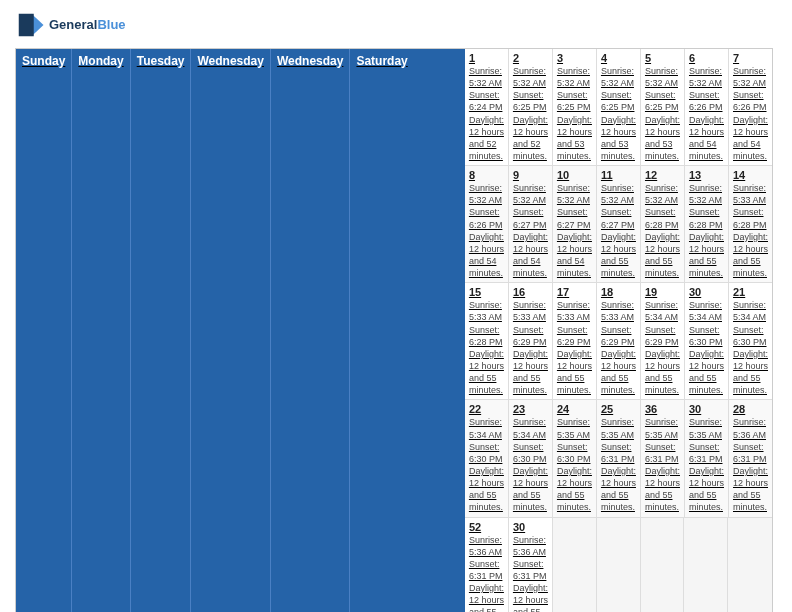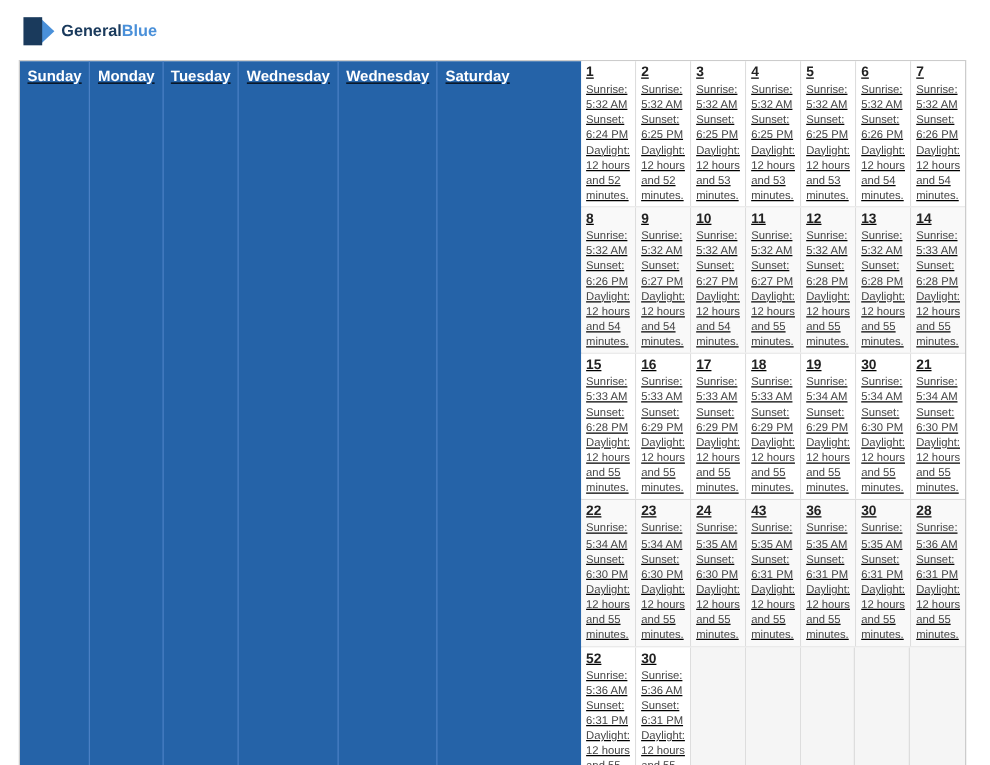--- a/index.html
+++ b/index.html
@@ -250,21 +250,21 @@
           </div>
           <div class="cal-cell">
             <span class="day-num">23</span>
             <div class="day-info">Sunrise: 5:34 AM<br>Sunset: 6:30 PM<br>Daylight: 12 hours and 55 minutes.</div>
           </div>
           <div class="cal-cell">
             <span class="day-num">24</span>
             <div class="day-info">Sunrise: 5:35 AM<br>Sunset: 6:30 PM<br>Daylight: 12 hours and 55 minutes.</div>
           </div>
           <div class="cal-cell">
-            <span class="day-num">43</span>
+            <span class="day-num">25</span>
             <div class="day-info">Sunrise: 5:35 AM<br>Sunset: 6:31 PM<br>Daylight: 12 hours and 55 minutes.</div>
           </div>
           <div class="cal-cell">
             <span class="day-num">36</span>
             <div class="day-info">Sunrise: 5:35 AM<br>Sunset: 6:31 PM<br>Daylight: 12 hours and 55 minutes.</div>
           </div>
           <div class="cal-cell">
             <span class="day-num">30</span>
             <div class="day-info">Sunrise: 5:35 AM<br>Sunset: 6:31 PM<br>Daylight: 12 hours and 55 minutes.</div>
           </div>

